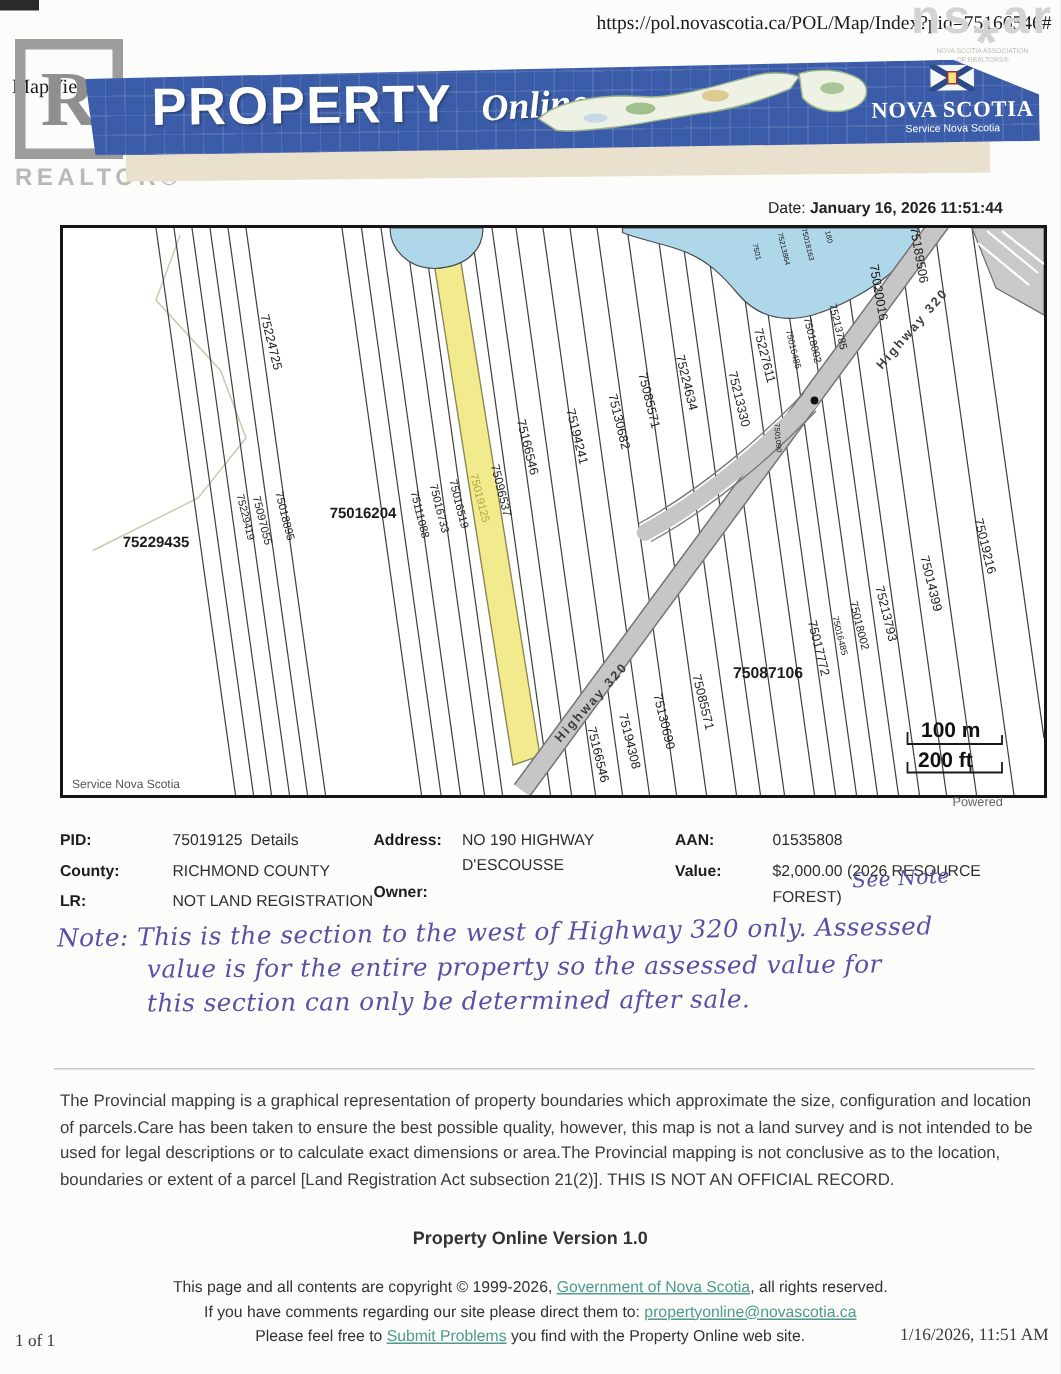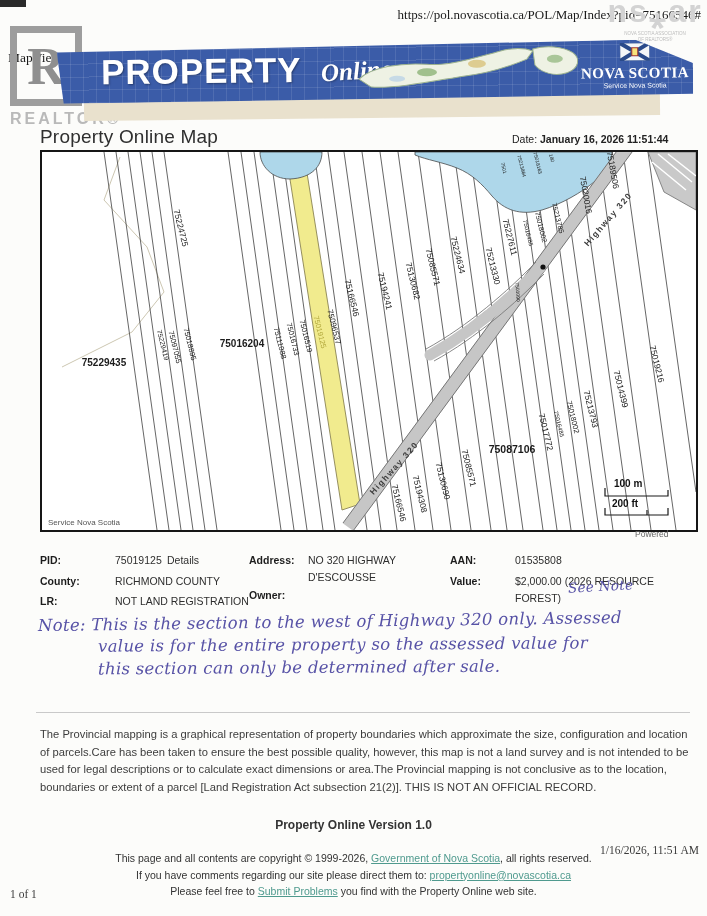--- a/index.html
+++ b/index.html
@@ -34,40 +34,40 @@
   
   #map-title{left:40px;top:126px;font-size:19px;color:#2f2f2f;letter-spacing:.2px;}
   #map-date{left:512px;top:133px;font-size:10.5px;white-space:nowrap;color:#222;}
   #map-date b{font-weight:bold;}
   #map-box{left:40px;top:150px;width:654px;height:378px;border:2px solid #161616;background:#fff;overflow:hidden;}
   #map-svg{position:absolute;left:0;top:0;}
   .plabel{position:absolute;white-space:nowrap;color:#1c1c1c;transform-origin:center;z-index:3;}
   .pbold{font-weight:bold;}
   .proad{color:#3d3d3d;font-weight:bold;letter-spacing:1.5px;}
   #map-attrib{left:6px;bottom:3px;font-size:8px;color:#555;z-index:4;}
-  .scale-text{position:absolute;font-size:10px;color:#111;z-index:4;font-weight:bold;}
+  .scale-text{position:absolute;font-size:14px;color:#111;z-index:4;font-weight:bold;}
   #powered{left:635px;top:529px;font-size:8.5px;color:#666;}
   
   #details{left:40px;top:546px;width:655px;height:62px;font-size:10.5px;}
   #details .lbl{position:absolute;font-weight:bold;color:#1d1d1d;}
   #details .val{position:absolute;color:#2e2e2e;}
   .hand{font-family:"DejaVu Serif",serif;font-style:italic;color:#5752a6;letter-spacing:.3px;}
   #see-note{left:528px;top:32px;font-size:13.5px;transform:rotate(-3deg);}
   
   #note{left:38px;top:607px;width:640px;font-size:16.5px;line-height:22px;}
   #note .nline{position:absolute;white-space:nowrap;}
   
   #divider{left:36px;top:712px;width:654px;height:1px;background:#c9c9c9;}
   #disclaimer{left:40px;top:726px;width:652px;font-size:11.2px;line-height:17.5px;color:#3c3c3c;}
   #footer{left:0;top:818px;width:707px;text-align:center;color:#333;}
   #footer-version{font-size:12px;font-weight:bold;margin-bottom:18px;}
   .fline{font-size:10.5px;line-height:16.5px;}
   .flink{color:#4f9a8e;text-decoration:underline;cursor:pointer;}
   #page-num{left:10px;top:888px;font-size:11.5px;color:#3a3a3a;}
-  #print-time{right:8px;top:844px;font-size:11.5px;color:#3a3a3a;}
+  #print-time{right:8px;top:884px;font-size:11.5px;color:#3a3a3a;}
 </style>
 </head>
 <body>
 
 <div id="page">
 
   <div class="abs" id="corner-smudge"></div>
   <div class="abs print-serif" style="left:8px;top:10px;font-size:13.5px;margin-top:40px;">MapView - Property Online</div>
   <div class="abs print-serif" style="right:6px;top:7px;font-size:13px;">https://pol.novascotia.ca/POL/Map/Index?pid=75166546#</div>
 
@@ -103,21 +103,20 @@
       <svg width="30" height="18" viewBox="0 0 30 18">
         <rect x="0" y="0" width="30" height="18" fill="#f4f6f8" stroke="#2a4a8a" stroke-width="1"></rect>
         <path d="M0,0 L30,18 M30,0 L0,18" stroke="#2a4a8a" stroke-width="4"></path>
         <rect x="12" y="5" width="6" height="8" fill="#f8e27a" stroke="#a03030" stroke-width="1"></rect>
       </svg>
       <div id="ns-wordmark">NOVA SCOTIA</div>
       <div id="ns-service">Service Nova Scotia</div>
     </div>
   </div>
 
-  <div class="abs" id="map-title">Property Online Map</div>
   <div class="abs" id="map-date">
     <span>Date:</span>
     <b>January 16, 2026 11:51:44</b>
   </div>
 
   <div class="abs" id="map-box">
     <svg id="map-svg" width="654" height="378" viewBox="0 0 654 378">
 
       <path d="M78,5 L62,48 L105,95 L122,140 L90,180 L20,215" fill="none" stroke="#cdc7b2" stroke-width="1"></path>
 
@@ -229,21 +228,21 @@
   <div class="abs" id="details">
     <div class="lbl" style="left:0;top:8px;">PID:</div>
     <div class="val" style="left:75px;top:8px;">75019125</div>
     <div class="val" style="left:127px;top:8px;">Details</div>
     <div class="lbl" style="left:0;top:29px;">County:</div>
     <div class="val" style="left:75px;top:29px;">RICHMOND COUNTY</div>
     <div class="lbl" style="left:0;top:49px;">LR:</div>
     <div class="val" style="left:75px;top:49px;">NOT LAND REGISTRATION</div>
 
     <div class="lbl" style="left:209px;top:8px;">Address:</div>
-    <div class="val" style="left:268px;top:8px;">NO 320 HIGHWAY</div>
+    <div class="val" style="left:268px;top:8px;">NO 190 HIGHWAY</div>
     <div class="val" style="left:268px;top:25px;">D'ESCOUSSE</div>
     <div class="lbl" style="left:209px;top:43px;">Owner:</div>
 
     <div class="lbl" style="left:410px;top:8px;">AAN:</div>
     <div class="val" style="left:475px;top:8px;">01535808</div>
     <div class="lbl" style="left:410px;top:29px;">Value:</div>
     <div class="val" style="left:475px;top:29px;">$2,000.00 (2026 RESOURCE</div>
     <div class="val" style="left:475px;top:46px;">FOREST)</div>
     <div class="abs hand" id="see-note">See Note</div>
   </div>

